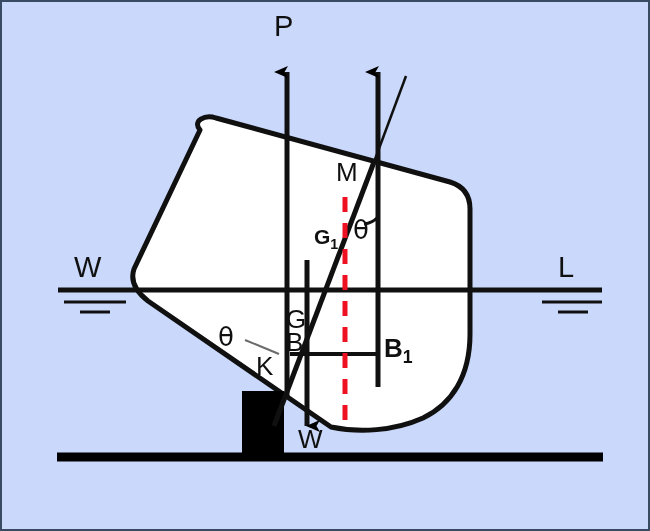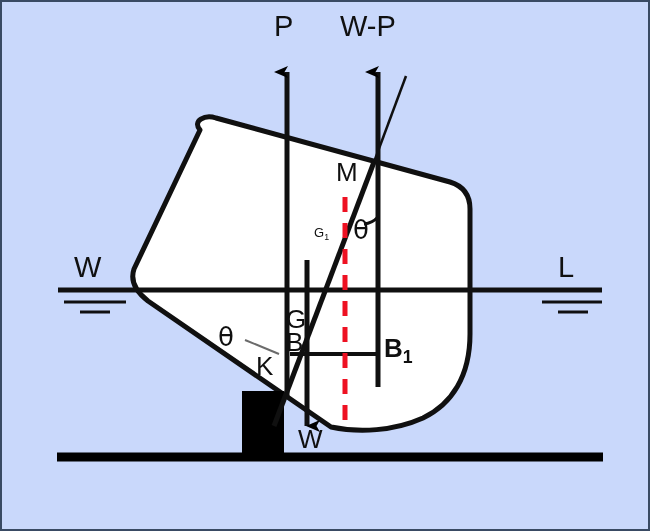--- a/index.html
+++ b/index.html
@@ -28,21 +28,21 @@
     position: absolute;
     color: #101010;
     font-family: "Liberation Sans", sans-serif;
     font-weight: 400;
     white-space: nowrap;
     line-height: 1;
     user-select: none;
   }
   .lbl-lg { font-size: 29px; }
   .lbl-md { font-size: 26px; }
-  .lbl-sm { font-size: 13px; }
+  .lbl-sm { font-size: 21px; font-weight: bold; }
   .sub {
     font-size: 0.68em;
     vertical-align: -0.32em;
     margin-left: 0px;
   }
   .theta { font-family: "DejaVu Sans", sans-serif; }
 </style>
 </head>
 <body>
 
@@ -109,21 +109,20 @@
 
     <line x1="343" y1="195" x2="343" y2="427" stroke="#ee1122" stroke-width="5" stroke-dasharray="15 11"></line>
 
     <path d="M 362 222 A 22 22 0 0 0 376 215" fill="none" stroke="#101010" stroke-width="3"></path>
 
     <line x1="243" y1="338" x2="277" y2="352" stroke="#6b6b6b" stroke-width="2"></line>
   </svg>
 
   <div class="lbl lbl-lg" style="left:272px; top:10px;">P</div>
 
-  <div class="lbl lbl-lg" style="left:338px; top:10px;">W-P</div>
 
   <div class="lbl lbl-md" style="left:334px; top:157px;">M</div>
 
   <div class="lbl lbl-md theta" style="left:351px; top:215px;">θ</div>
 
   <div class="lbl lbl-sm" style="left:312px; top:224px;"><span>G</span><span class="sub">1</span></div>
 
   <div class="lbl lbl-lg" style="left:72px; top:251px;">W</div>
 
   <div class="lbl lbl-lg" style="left:556px; top:251px;">L</div>

